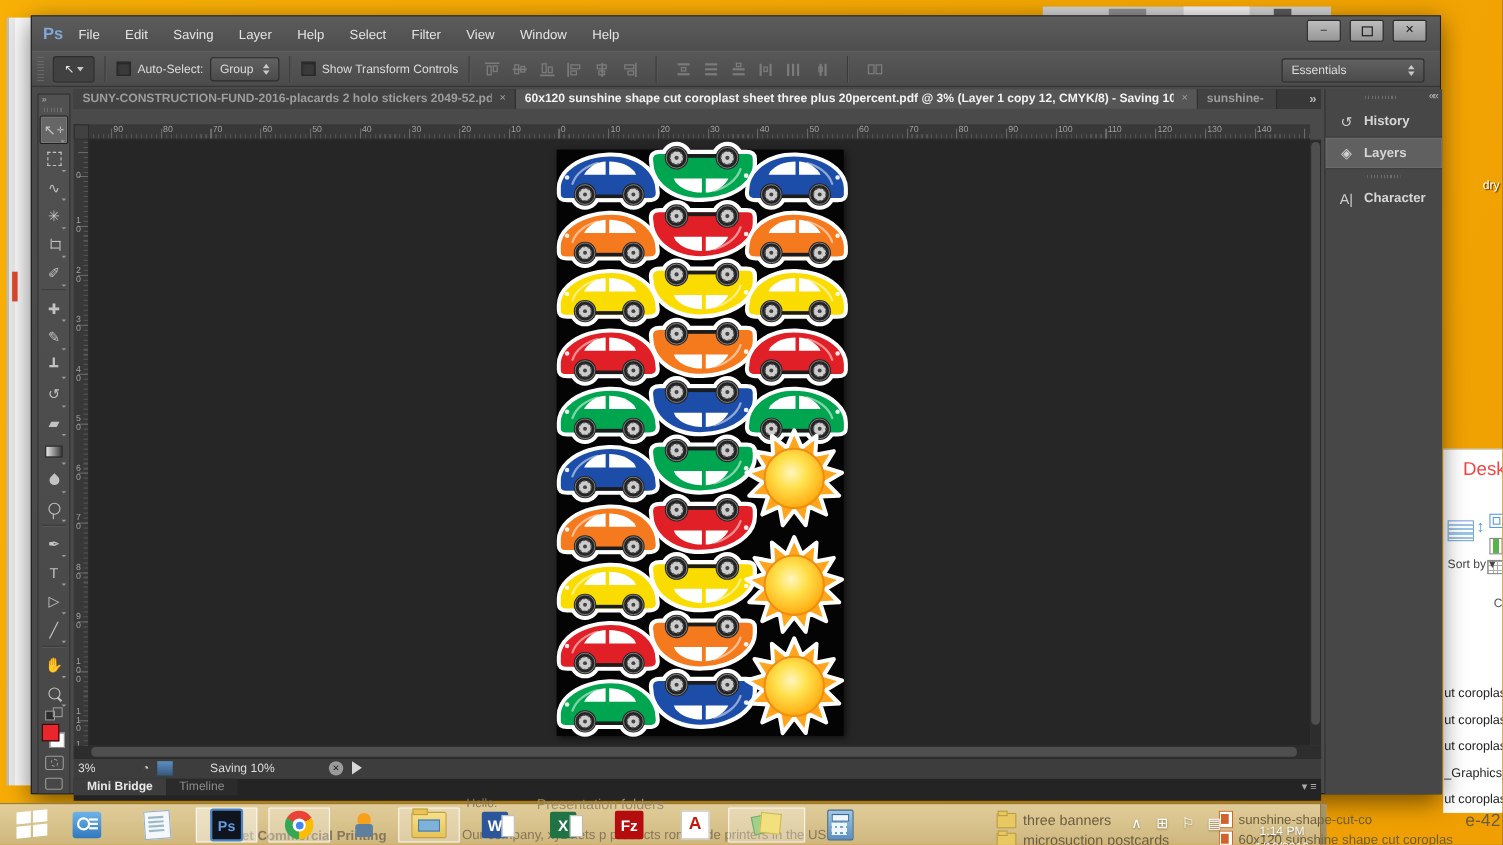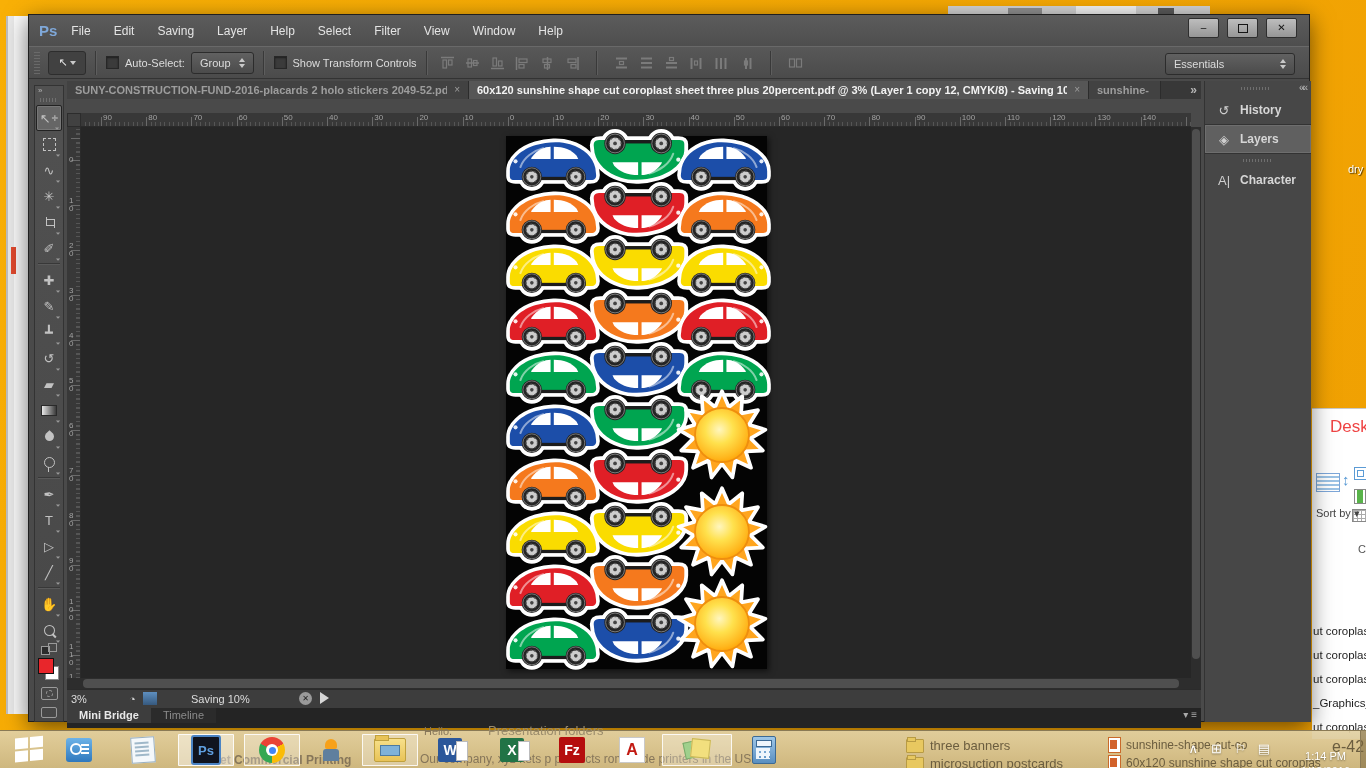--- a/index.html
+++ b/index.html
@@ -147,21 +147,21 @@
   #statusbar .msg{position:absolute;left:124px;top:3px}
   #statusbar .cancel{position:absolute;left:232px;top:2px;width:13px;height:13px;border-radius:50%;background:#9a9a9a;color:#222;font-size:8px;line-height:13px;text-align:center}
   #statusbar .play{position:absolute;left:253px;top:2px;width:0;height:0;border-top:6px solid transparent;border-bottom:6px solid transparent;border-left:9px solid #d8d8d8}
   #minibridge{position:absolute;left:38px;top:693px;width:1134px;height:20px;background:#242424;display:flex;font-size:11px}
   #minibridge .btab{height:15px;line-height:15px;padding:0 12px}
   #minibridge .btab.active{background:#3d3d3d;color:#e8e8e8;font-weight:bold}
   #minibridge .btab.idle{color:#8b8b8b;background:#2b2b2b}
   #minibridge .pmenu{position:absolute;right:4px;top:1px;color:#aaa;font-size:10px}
 
   
-  #taskbar{position:absolute;left:0;top:730px;width:1366px;height:38px;
+  #taskbar{position:absolute;left:0;top:730px;width:1206px;height:38px;
      background:linear-gradient(rgba(226,209,164,.94),rgba(203,183,133,.94));border-top:1px solid #8a7a55}
   .bg-txt{position:absolute;color:#86765a;white-space:nowrap}
   .bfolder{position:absolute;width:16px;height:12px;background:#e8c860;border:1px solid #b89b44;border-radius:1px}
   .bfolder:before{content:"";position:absolute;left:0;top:-3px;width:7px;height:3px;background:#e8c860;border:1px solid #b89b44}
   .bfile{position:absolute;width:11px;height:14px;background:#fff;border:1px solid #c96a2a}
   .bfile:before{content:"";position:absolute;left:1px;top:2px;width:7px;height:9px;background:#d2622b}
   .tb-item{position:absolute;top:3px;height:32px;display:flex;align-items:center;justify-content:center}
   .tb-item.open{border:1px solid rgba(255,255,255,.85);background:rgba(255,255,255,.28);border-radius:1px;box-sizing:border-box}
   .tb-item.activeapp{background:rgba(255,255,255,.45)}
   

